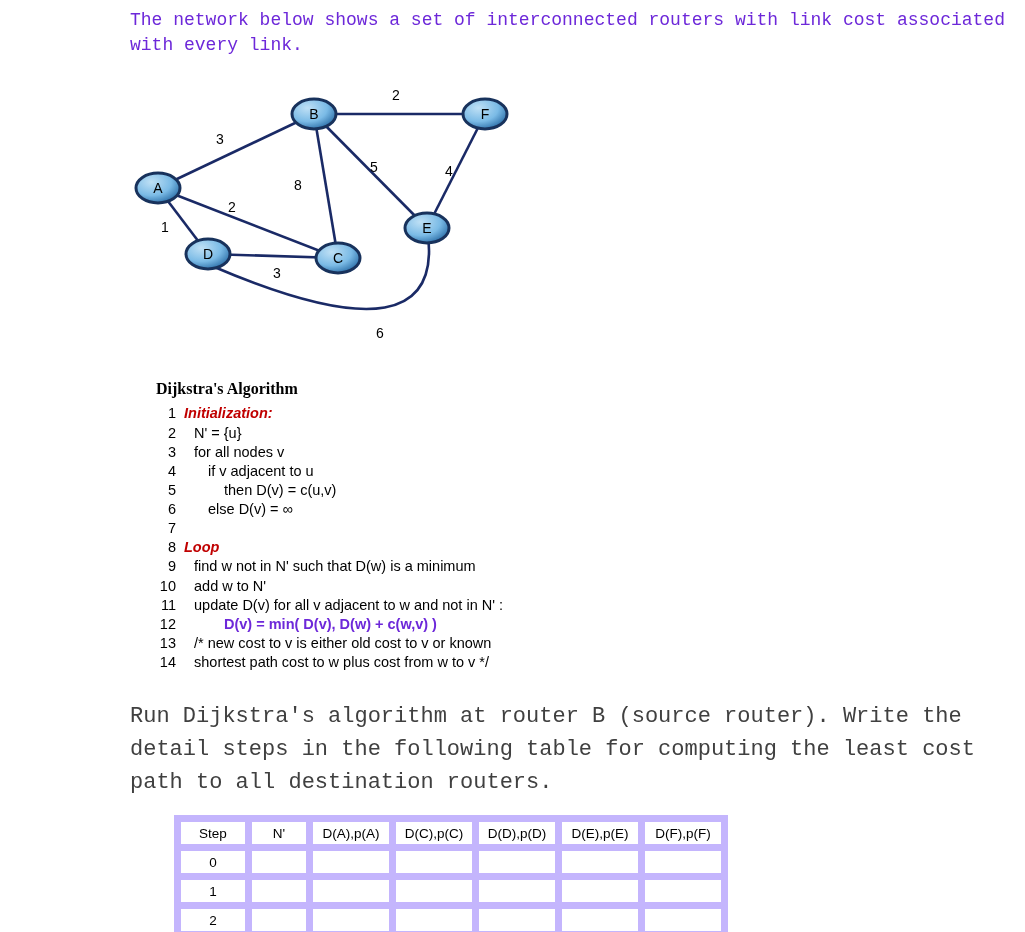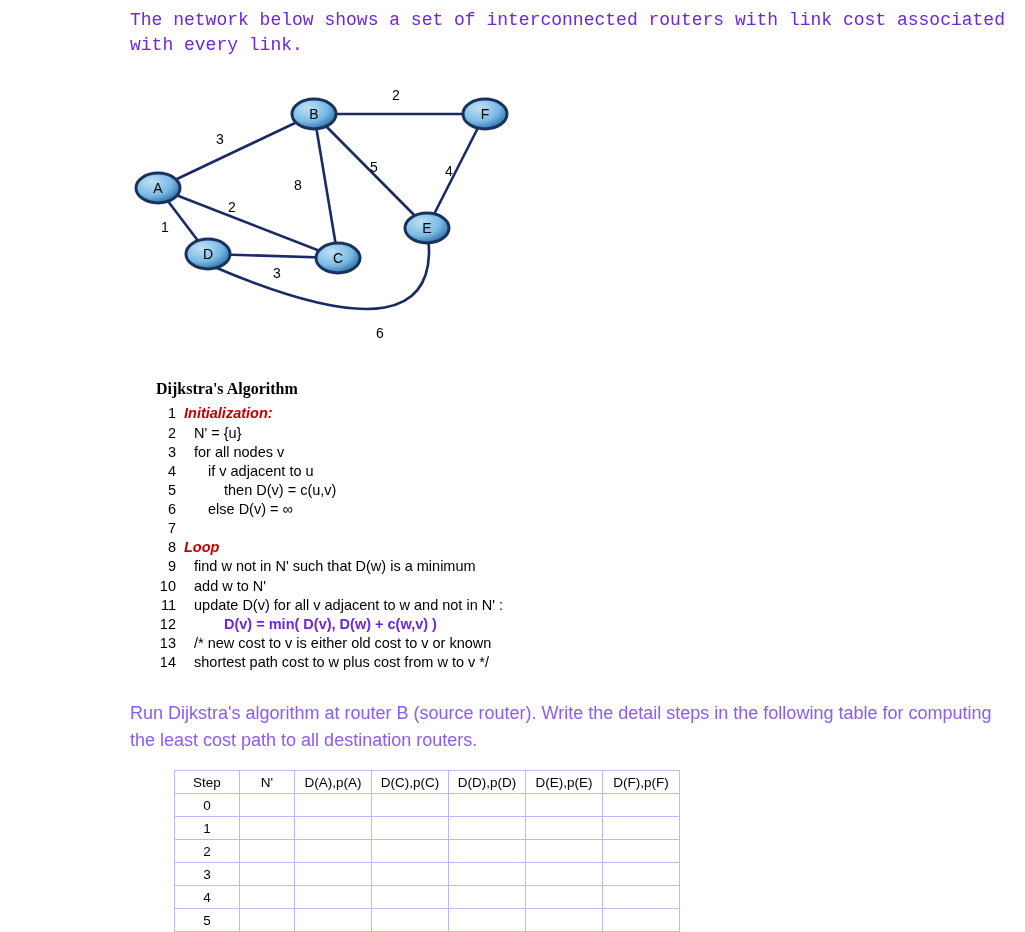--- a/index.html
+++ b/index.html
@@ -11,23 +11,23 @@
   .code-lines{font-family:Arial,Helvetica,sans-serif;font-size:14.5px;line-height:1.32;}
   .code-lines .ln{display:flex;}
   .code-lines .num{width:20px;text-align:right;margin-right:8px;}
   .cl-bold{font-weight:700;}
   .cl-italic{font-style:italic;}
   .cl-red{color:#c00000;}
   .cl-blue{color:#6d28d9;}
   .ind1{padding-left:10px;}
   .ind2{padding-left:24px;}
   .ind3{padding-left:40px;text-align:right;}
-  .instr{font-size:18px;color:#8b5cf6;margin:28px 0 16px 0;line-height:1.5;max-width:880px;}
+  .instr{font-size:22px;color:#404040;margin:28px 0 16px 0;line-height:1.5;max-width:880px;font-family:Liberation Mono, monospace;}
   table.dijk{border-collapse:collapse;margin-left:44px;font-family:Arial,Helvetica,sans-serif;font-size:13.5px;}
-  table.dijk th,table.dijk td{border:1px solid #c4b5fd;height:22px;text-align:center;vertical-align:middle;padding:0;}
+  table.dijk th,table.dijk td{border:7px solid #c4b5fd;height:22px;text-align:center;vertical-align:middle;padding:0;}
   table.dijk th{font-weight:400;}
   table.dijk th.c0,table.dijk td.c0{width:64px;}
   table.dijk th.c1,table.dijk td.c1{width:54px;}
   table.dijk th.cd,table.dijk td.cd{width:76px;}
 </style>
 </head>
 <body>
 
 <div class="page">
 

